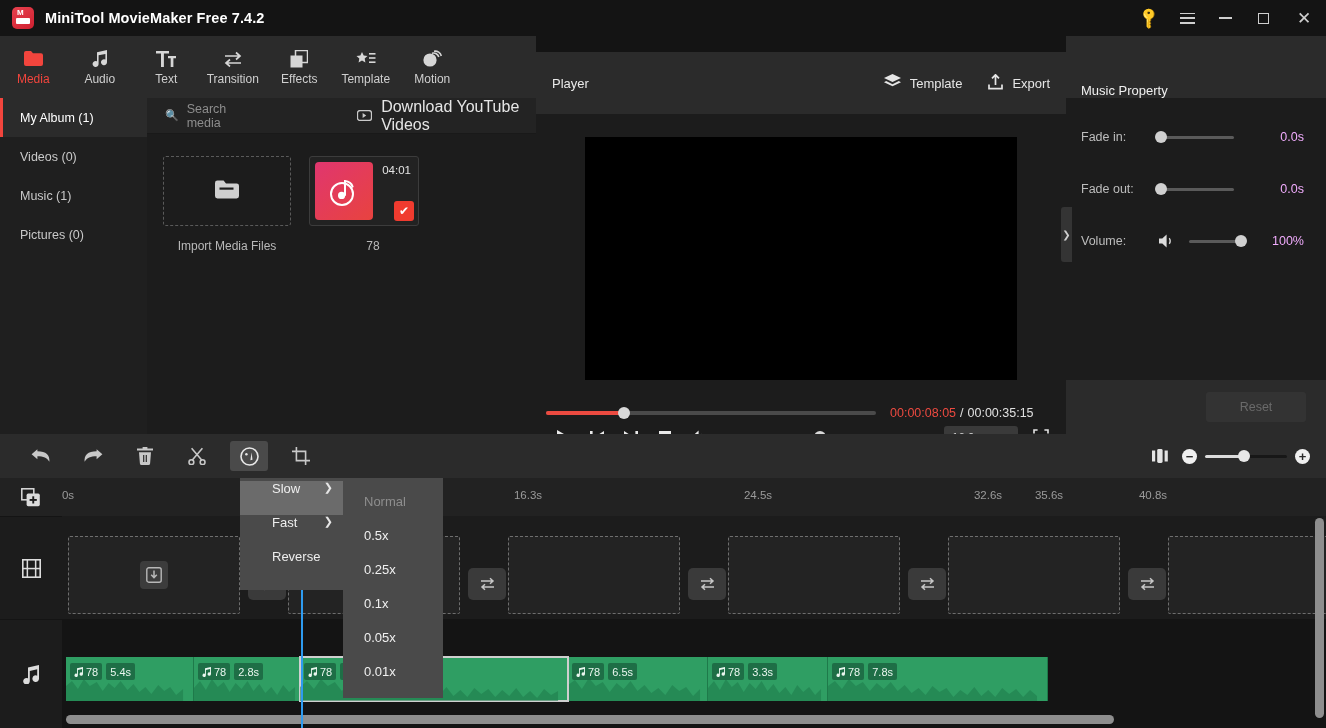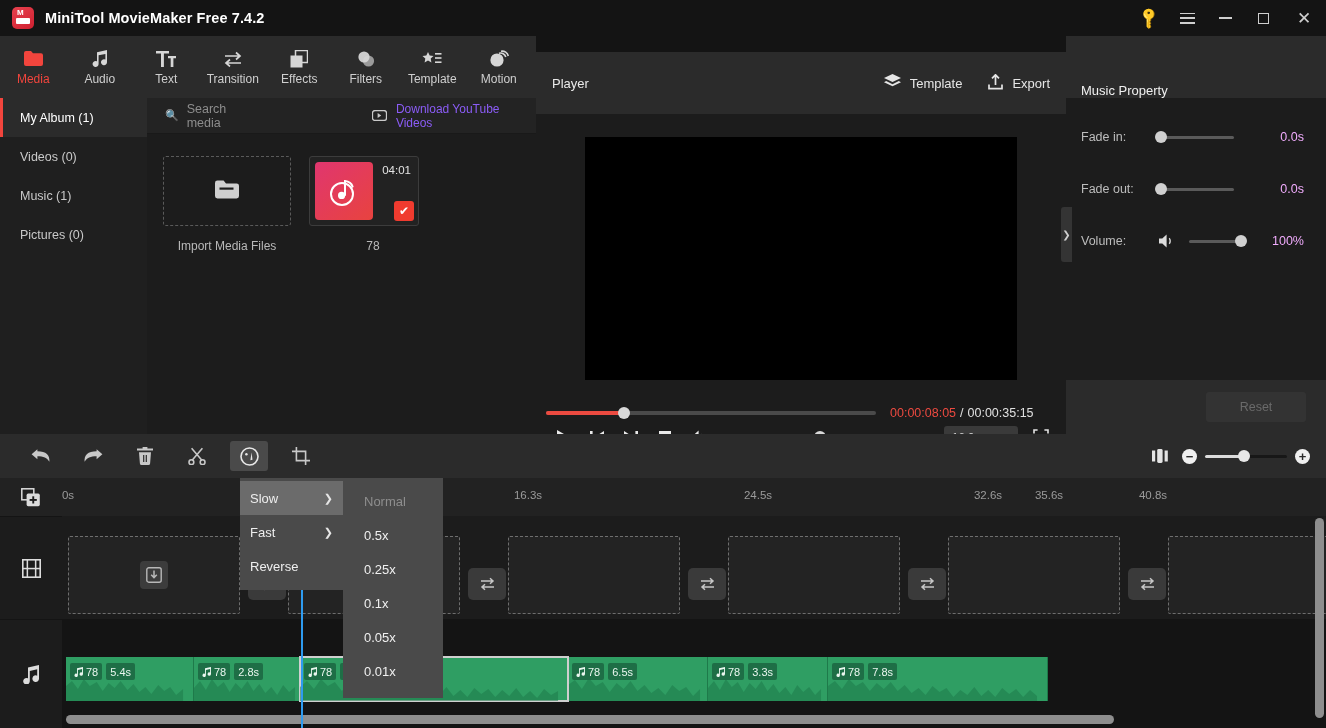--- a/index.html
+++ b/index.html
@@ -73,21 +73,21 @@
   .media-main { position:absolute; left:147px; top:0; right:0; height:336px; background:#1c1c1c; }
   .media-toolbar {
     height:36px; background:#232323; display:flex; align-items:center;
     border-bottom:1px solid #191919;
   }
   .search-box { display:flex; align-items:center; gap:8px; margin-left:18px; }
   .search-box .sic { font-size:11px; color:#9a9a9a; }
   .search-ph { font-size:12.5px; color:#8d8d8d; }
   .dl-yt { display:flex; align-items:center; gap:9px; margin-left:110px; }
   .dl-yt .dic { color:#c9c9c9; display:flex; }
-  .dl-yt .dlab { font-size:12px; color:#8b5cf6; }
+  .dl-yt .dlab { font-size:16px; color:#e5e5e5; }
   .media-grid { padding:22px 0 0 16px; display:flex; gap:18px; }
   .media-cell { width:128px; }
   .import-box {
     width:128px; height:70px; border:1px dashed #5a5a5a; border-radius:3px;
     display:flex; align-items:center; justify-content:center; color:#cfcfcf;
   }
   .media-caption { margin-top:13px; text-align:center; font-size:12px; color:#b9b9b9; }
   .thumb-box {
     width:110px; height:70px; border:1px solid #3c3c3c; border-radius:3px;
     position:relative; background:#222;
@@ -246,21 +246,21 @@
     position:absolute; left:66px; bottom:4px; width:1048px; height:9px;
     background:#8e8e8e; border-radius:5px;
   }
 
   
   .ctx {
     position:absolute; left:240px; top:478px; width:103px; background:#4a4a4a;
     z-index:40; padding:3px 0 7px 0;
   }
   .ctx-item {
-    height:34px; display:flex; align-items:center; padding-left:10px; font-size:13px; color:#eee;
+    height:34px; display:flex; align-items:flex-start; padding-left:32px; font-size:13px; color:#eee;
     position:relative;
   }
   .ctx-item.hl { background:#6b6b6b; }
   .ctx-item .arrow { position:absolute; right:10px; font-size:11px; color:#e6e6e6; }
   .submenu {
     position:absolute; left:343px; top:478px; width:100px; background:#4a4a4a; z-index:41;
     padding:6px 0 10px 0;
   }
   .sub-item { height:34px; display:flex; align-items:center; padding-left:21px; font-size:13px; color:#f0f0f0; }
   .sub-item.disabled { color:#8e8e8e; }
@@ -332,29 +332,20 @@
       <span class="tlab">Transition</span>
     </div>
     <div class="tab">
       <span class="tic">
         <svg width="18" height="18" viewBox="0 0 18 18">
           <rect x="5.5" y="0.5" width="12" height="12" fill="none" stroke="currentColor" stroke-width="1.5"></rect>
           <rect x="0.5" y="5.5" width="12" height="12" fill="currentColor"></rect>
         </svg>
       </span>
       <span class="tlab">Effects</span>
-    </div>
-    <div class="tab">
-      <span class="tic">
-        <svg width="20" height="16" viewBox="0 0 20 16">
-          <circle cx="8" cy="6" r="5.6" fill="currentColor" opacity="0.95"></circle>
-          <circle cx="12.5" cy="10" r="5.6" fill="currentColor" opacity="0.65"></circle>
-        </svg>
-      </span>
-      <span class="tlab">Filters</span>
     </div>
     <div class="tab">
       <span class="tic">
         <svg width="20" height="14" viewBox="0 0 20 14">
           <path fill="currentColor" d="M6 0l1.7 3.6L11.5 4 8.7 6.6l.7 3.8L6 8.6 2.6 10.4l.7-3.8L.5 4l3.8-.4z"></path>
           <rect x="13" y="1" width="6.5" height="1.6" fill="currentColor"></rect>
           <rect x="13" y="5.2" width="6.5" height="1.6" fill="currentColor"></rect>
           <rect x="13" y="9.4" width="6.5" height="1.6" fill="currentColor"></rect>
         </svg>
       </span>

